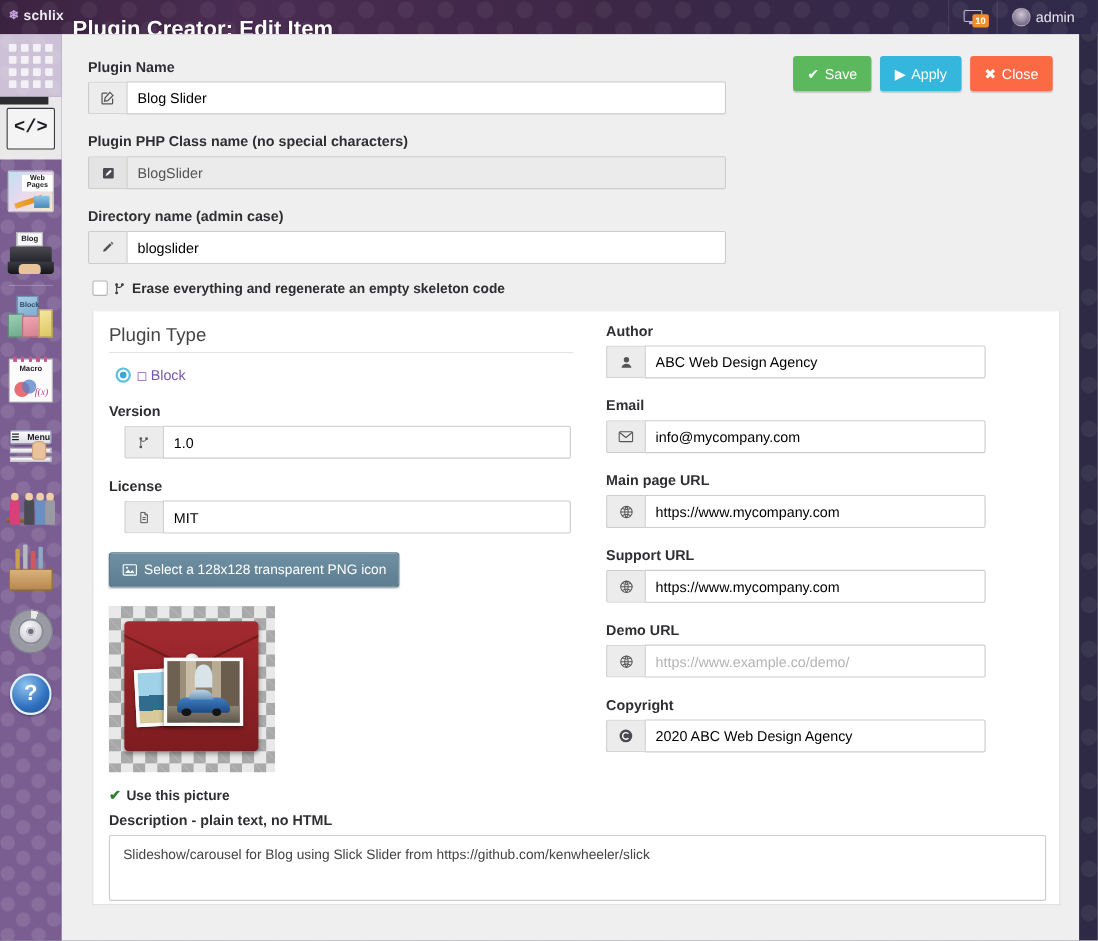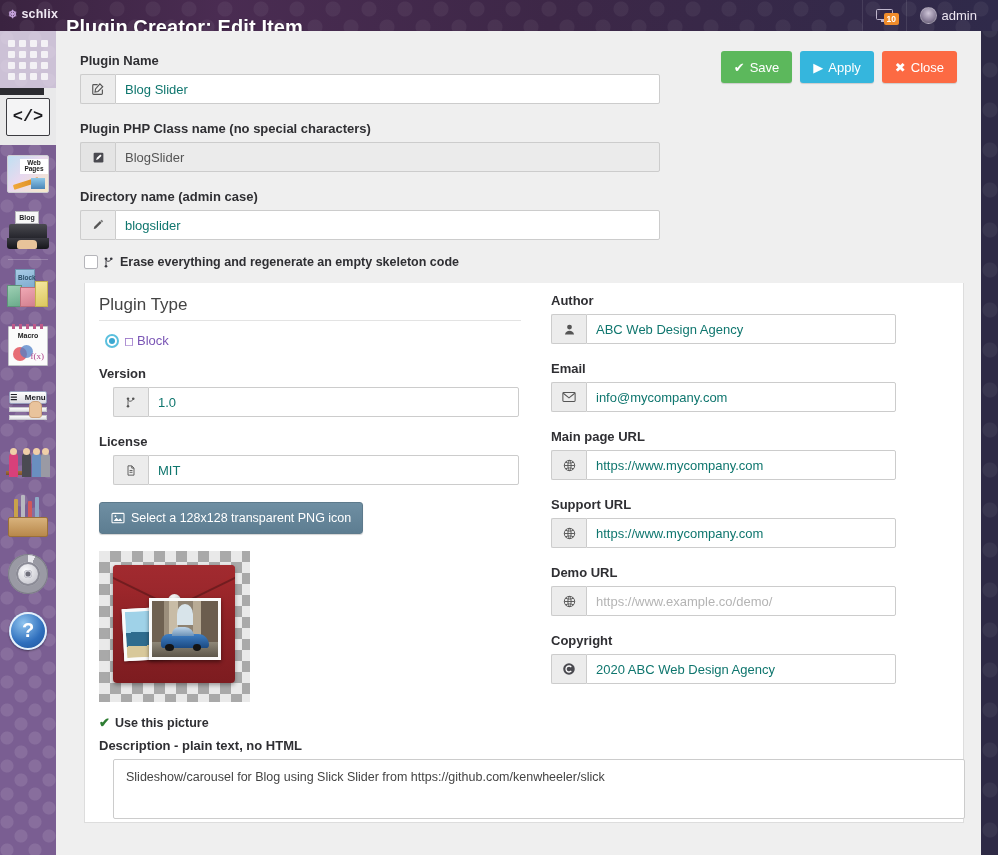--- a/index.html
+++ b/index.html
@@ -179,21 +179,21 @@
   .ic-macro {
     width: 40px; height: 40px; background: #fbfbfb; border: 1px solid #c2c2c8;
     position: relative; border-radius: 1px;
   }
   .ic-macro .lbl { position:absolute; left:0; right:0; top:5px; text-align:center;
       font-size:7px; font-weight:bold; color:#222;}
   .ic-macro .c1 { position:absolute; left:4px; bottom:4px; width:14px;height:14px;border-radius:50%;
       background: rgba(226,74,84,.8);}
   .ic-macro .c2 { position:absolute; left:11px; bottom:7px; width:13px;height:13px;border-radius:50%;
       background: rgba(80,130,200,.75);}
-  .ic-macro .fx { position:absolute; right:3px; bottom:4px; font-size:9px; 
+  .ic-macro .fx { position:absolute; right:3px; bottom:4px; font-size:9px; font-style:italic;
       color:#b0448c; font-family:"Liberation Serif",serif;}
   .ic-macro .clips { position:absolute; left:3px; top:-3px; width:34px; height:5px;
       background: repeating-linear-gradient(to right,#c05a8a 0 3px, transparent 3px 7px);}
 
   
   .ic-menu { width: 42px; height: 40px; position: relative; }
   .ic-menu .btn {
     position: absolute; left: 2px; top: 8px; width: 38px; height: 13px;
     background: linear-gradient(#fdfdfd,#dcdce2); border: 1px solid #9aa0c0;
     border-radius: 2px; display:flex; align-items:center; justify-content:center;
@@ -270,21 +270,21 @@
     width: 35px; flex: 0 0 35px;
     background: #ececec; border: 1px solid #ccc; border-right: none;
     border-radius: 2px 0 0 2px;
     display: flex; align-items: center; justify-content: center;
     color: #555; font-size: 13px;
   }
   .inputgrp input {
     flex: 1 1 auto; min-width: 0;
     border: 1px solid #ccc; border-radius: 0 2px 2px 0;
     background: #fff; padding: 0 9px;
-    font-family: "Liberation Sans", sans-serif; font-size: 13px; color: #0f766e;
+    font-family: "Liberation Sans", sans-serif; font-size: 13px; color: #000000;
     outline: none;
   }
   .inputgrp.disabled .addon { background: #e4e4e4; }
   .inputgrp.disabled input { background: #ebebeb; color: #555; }
   .inputgrp input::placeholder { color: #b4b4b4; }
 
   
   #actions { position: absolute; right: 24px; top: 20px; display: flex; gap: 8px; }
   .btn {
     height: 32px; padding: 0 13px; border: none; border-radius: 3px;
@@ -437,21 +437,21 @@
     display: flex; align-items: center; gap: 5px;
     margin: 13px 0 8px 0; font-size: 12.5px; font-weight: bold; color: #2f2f33;
   }
   .usepic .chk { color: #2e7d32; font-size: 13px; }
 
   #desc {
     width: 852px; height: 60px;
     border: 1px solid #ccc; border-radius: 2px; background: #fff;
     padding: 10px 12px; font-size: 12.5px; color: #444;
     font-family: "Liberation Sans", sans-serif; resize: none; outline: none;
-    margin-left: 14px;
+    margin-left: 0;
   }
   #descwrap { padding: 0 14px; }
   .svgico { display: block; }
 </style>
 </head>
 <body>
 
 <div id="topbar">
   <div class="hexpat"></div>
 

